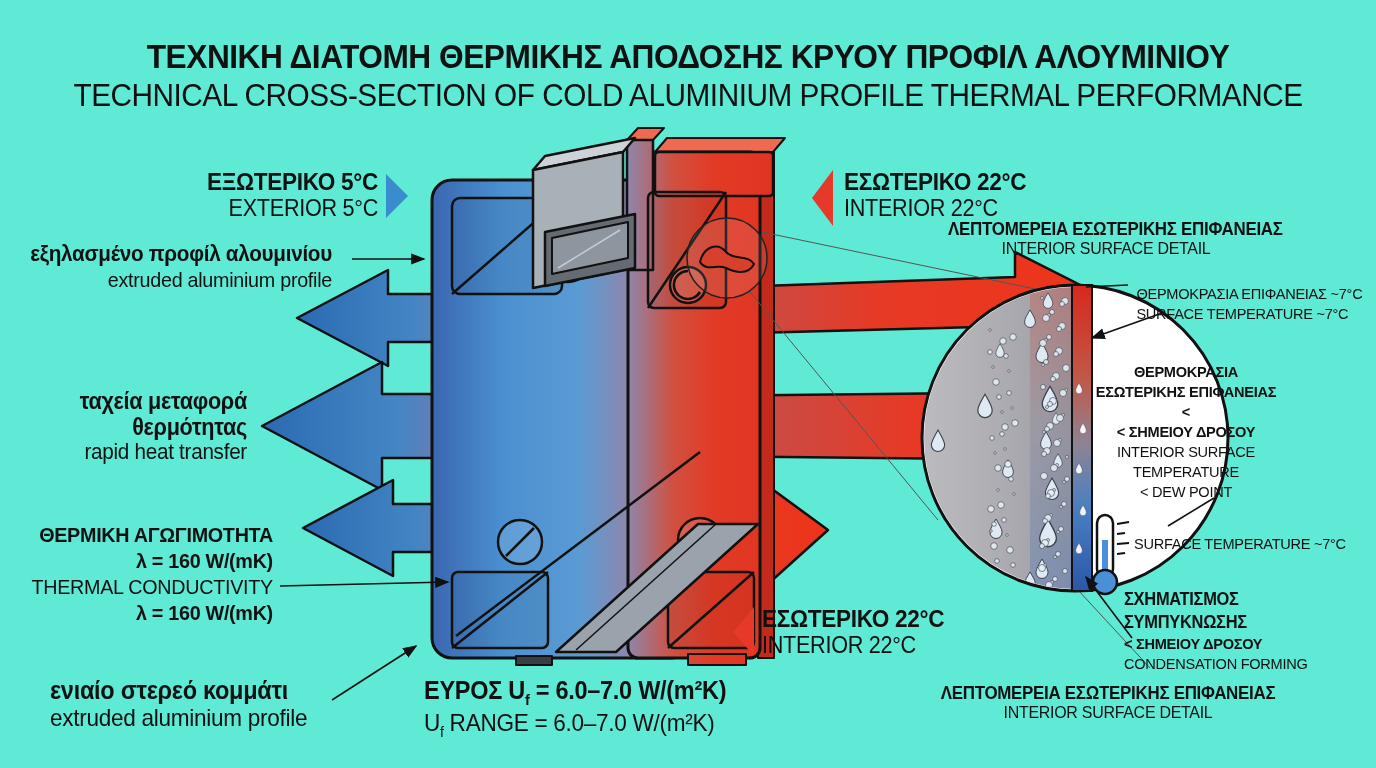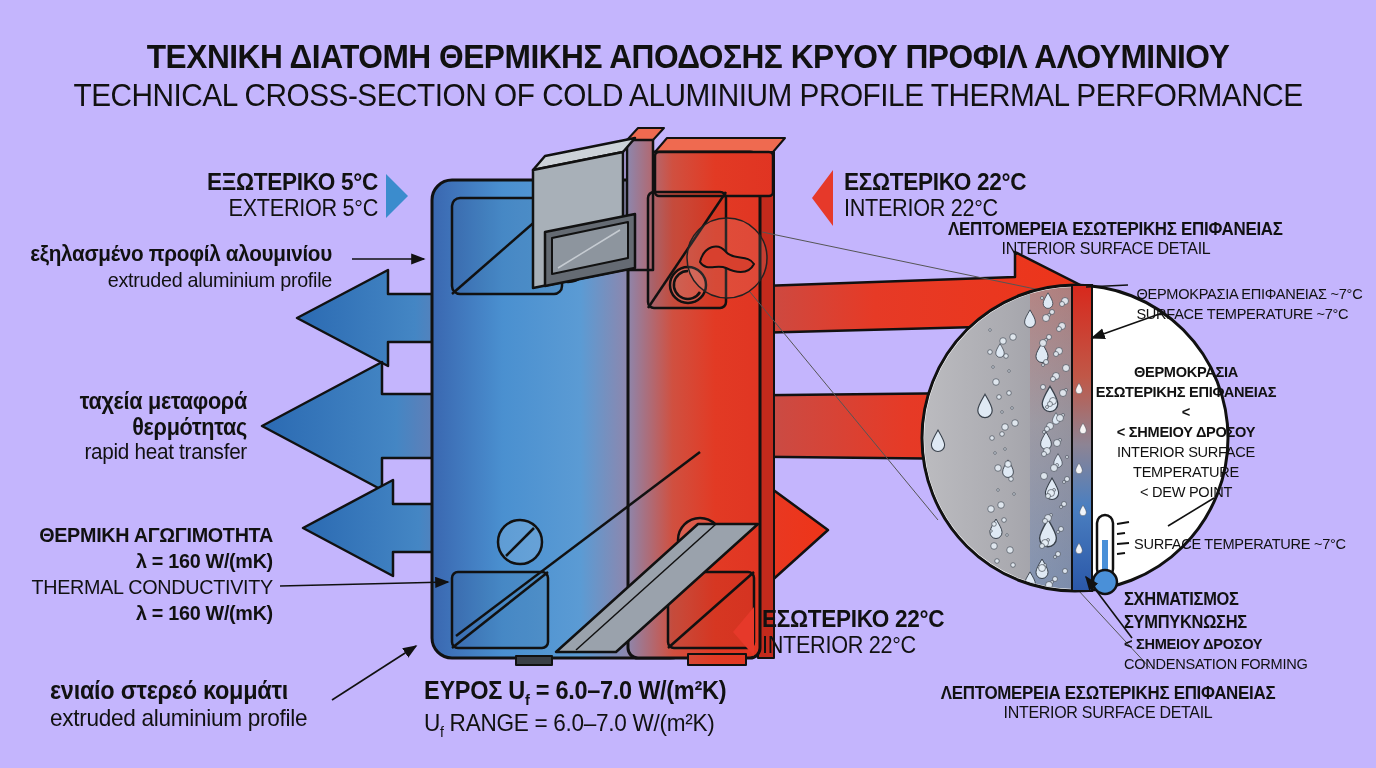--- a/index.html
+++ b/index.html
@@ -1,17 +1,17 @@
 <!DOCTYPE html>
 <html><head>
 <meta charset="utf-8">
 <style>
   html,body{margin:0;padding:0;background:#fff;width:1376px;height:768px;overflow:hidden;
     font-family:"Liberation Sans",sans-serif;color:#111;}
-  #stage{position:relative;width:1376px;height:768px;background:#c4b5fd;}
+  #stage{position:relative;width:1376px;height:768px;background:#5eead4;}
   svg{position:absolute;left:0;top:0;}
   .label{position:absolute;line-height:1.13;white-space:nowrap;letter-spacing:-0.3px;}
   .align-r{text-align:right;transform:scaleX(0.94);transform-origin:100% 50%;}
   .align-l{text-align:left;transform:scaleX(0.94);transform-origin:0 50%;}
   .align-c{text-align:center;transform:scaleX(0.94);transform-origin:50% 50%;}
   .gr{font-weight:bold;}
   .en{font-weight:normal;}
   .title-block{position:absolute;left:0;top:36px;width:1376px;text-align:center;
     transform:scaleX(0.96);transform-origin:50% 0;}
   .title-gr{font-size:33px;font-weight:bold;line-height:41px;letter-spacing:-0.5px;}

